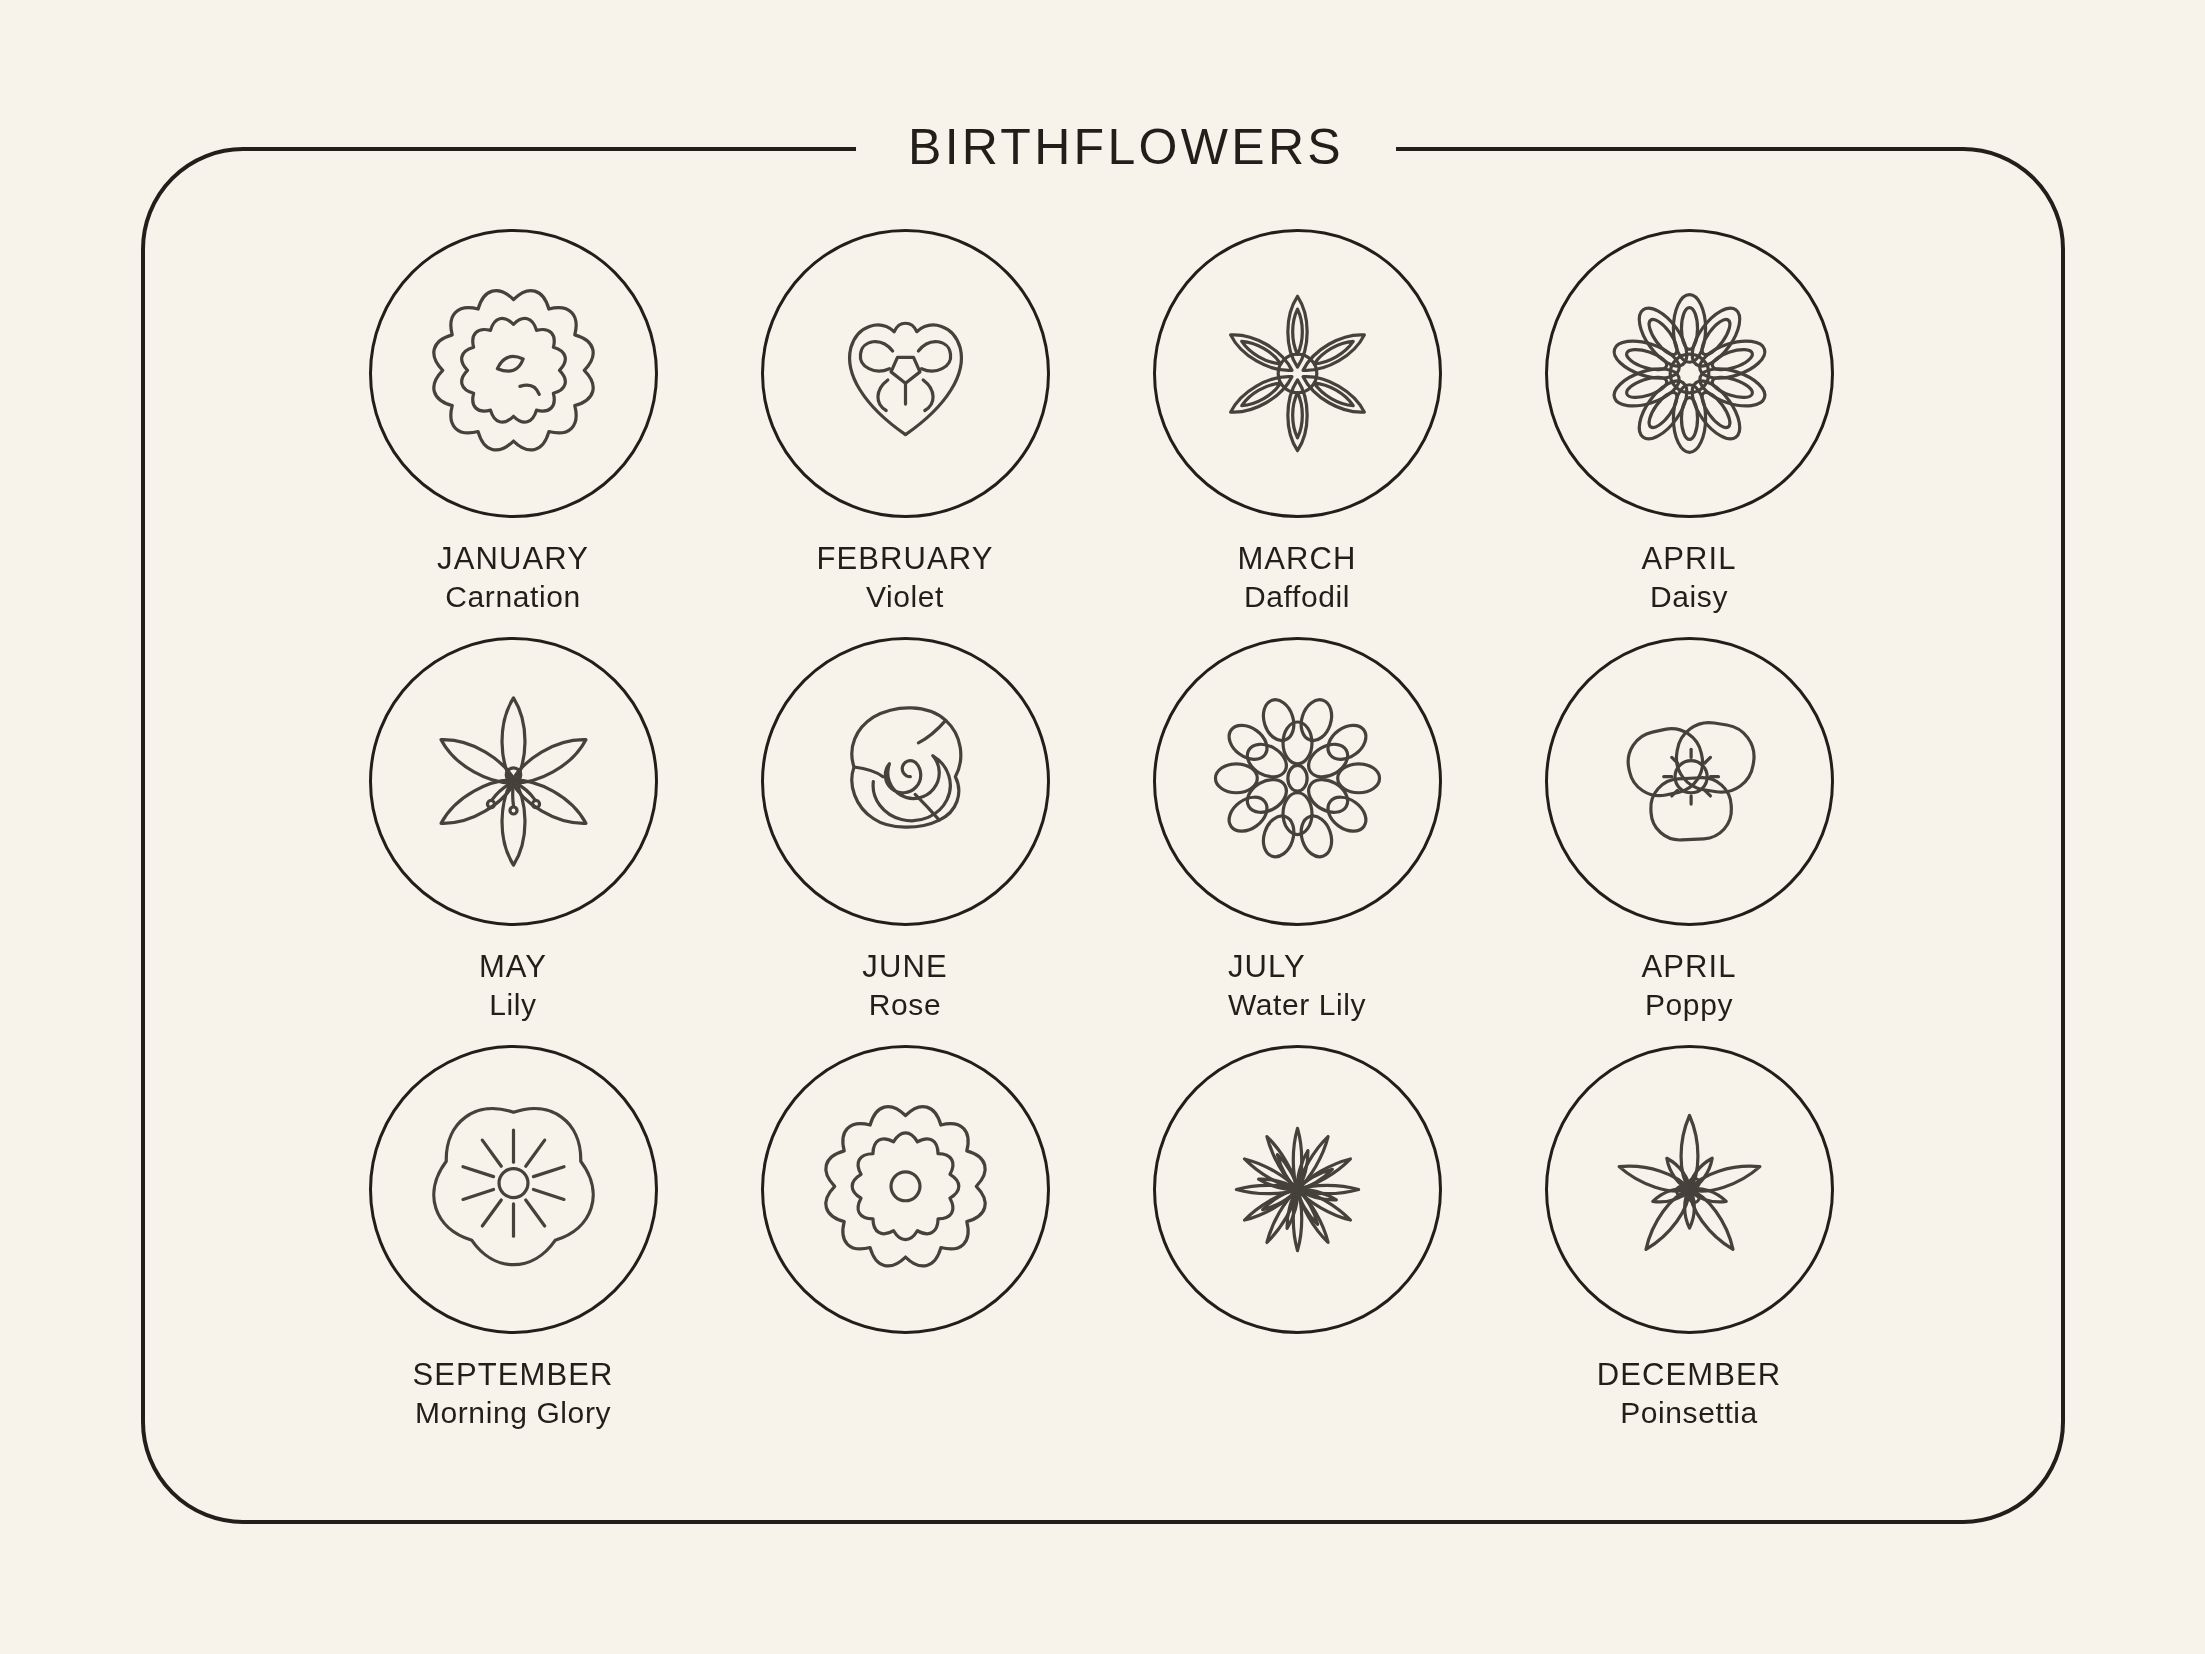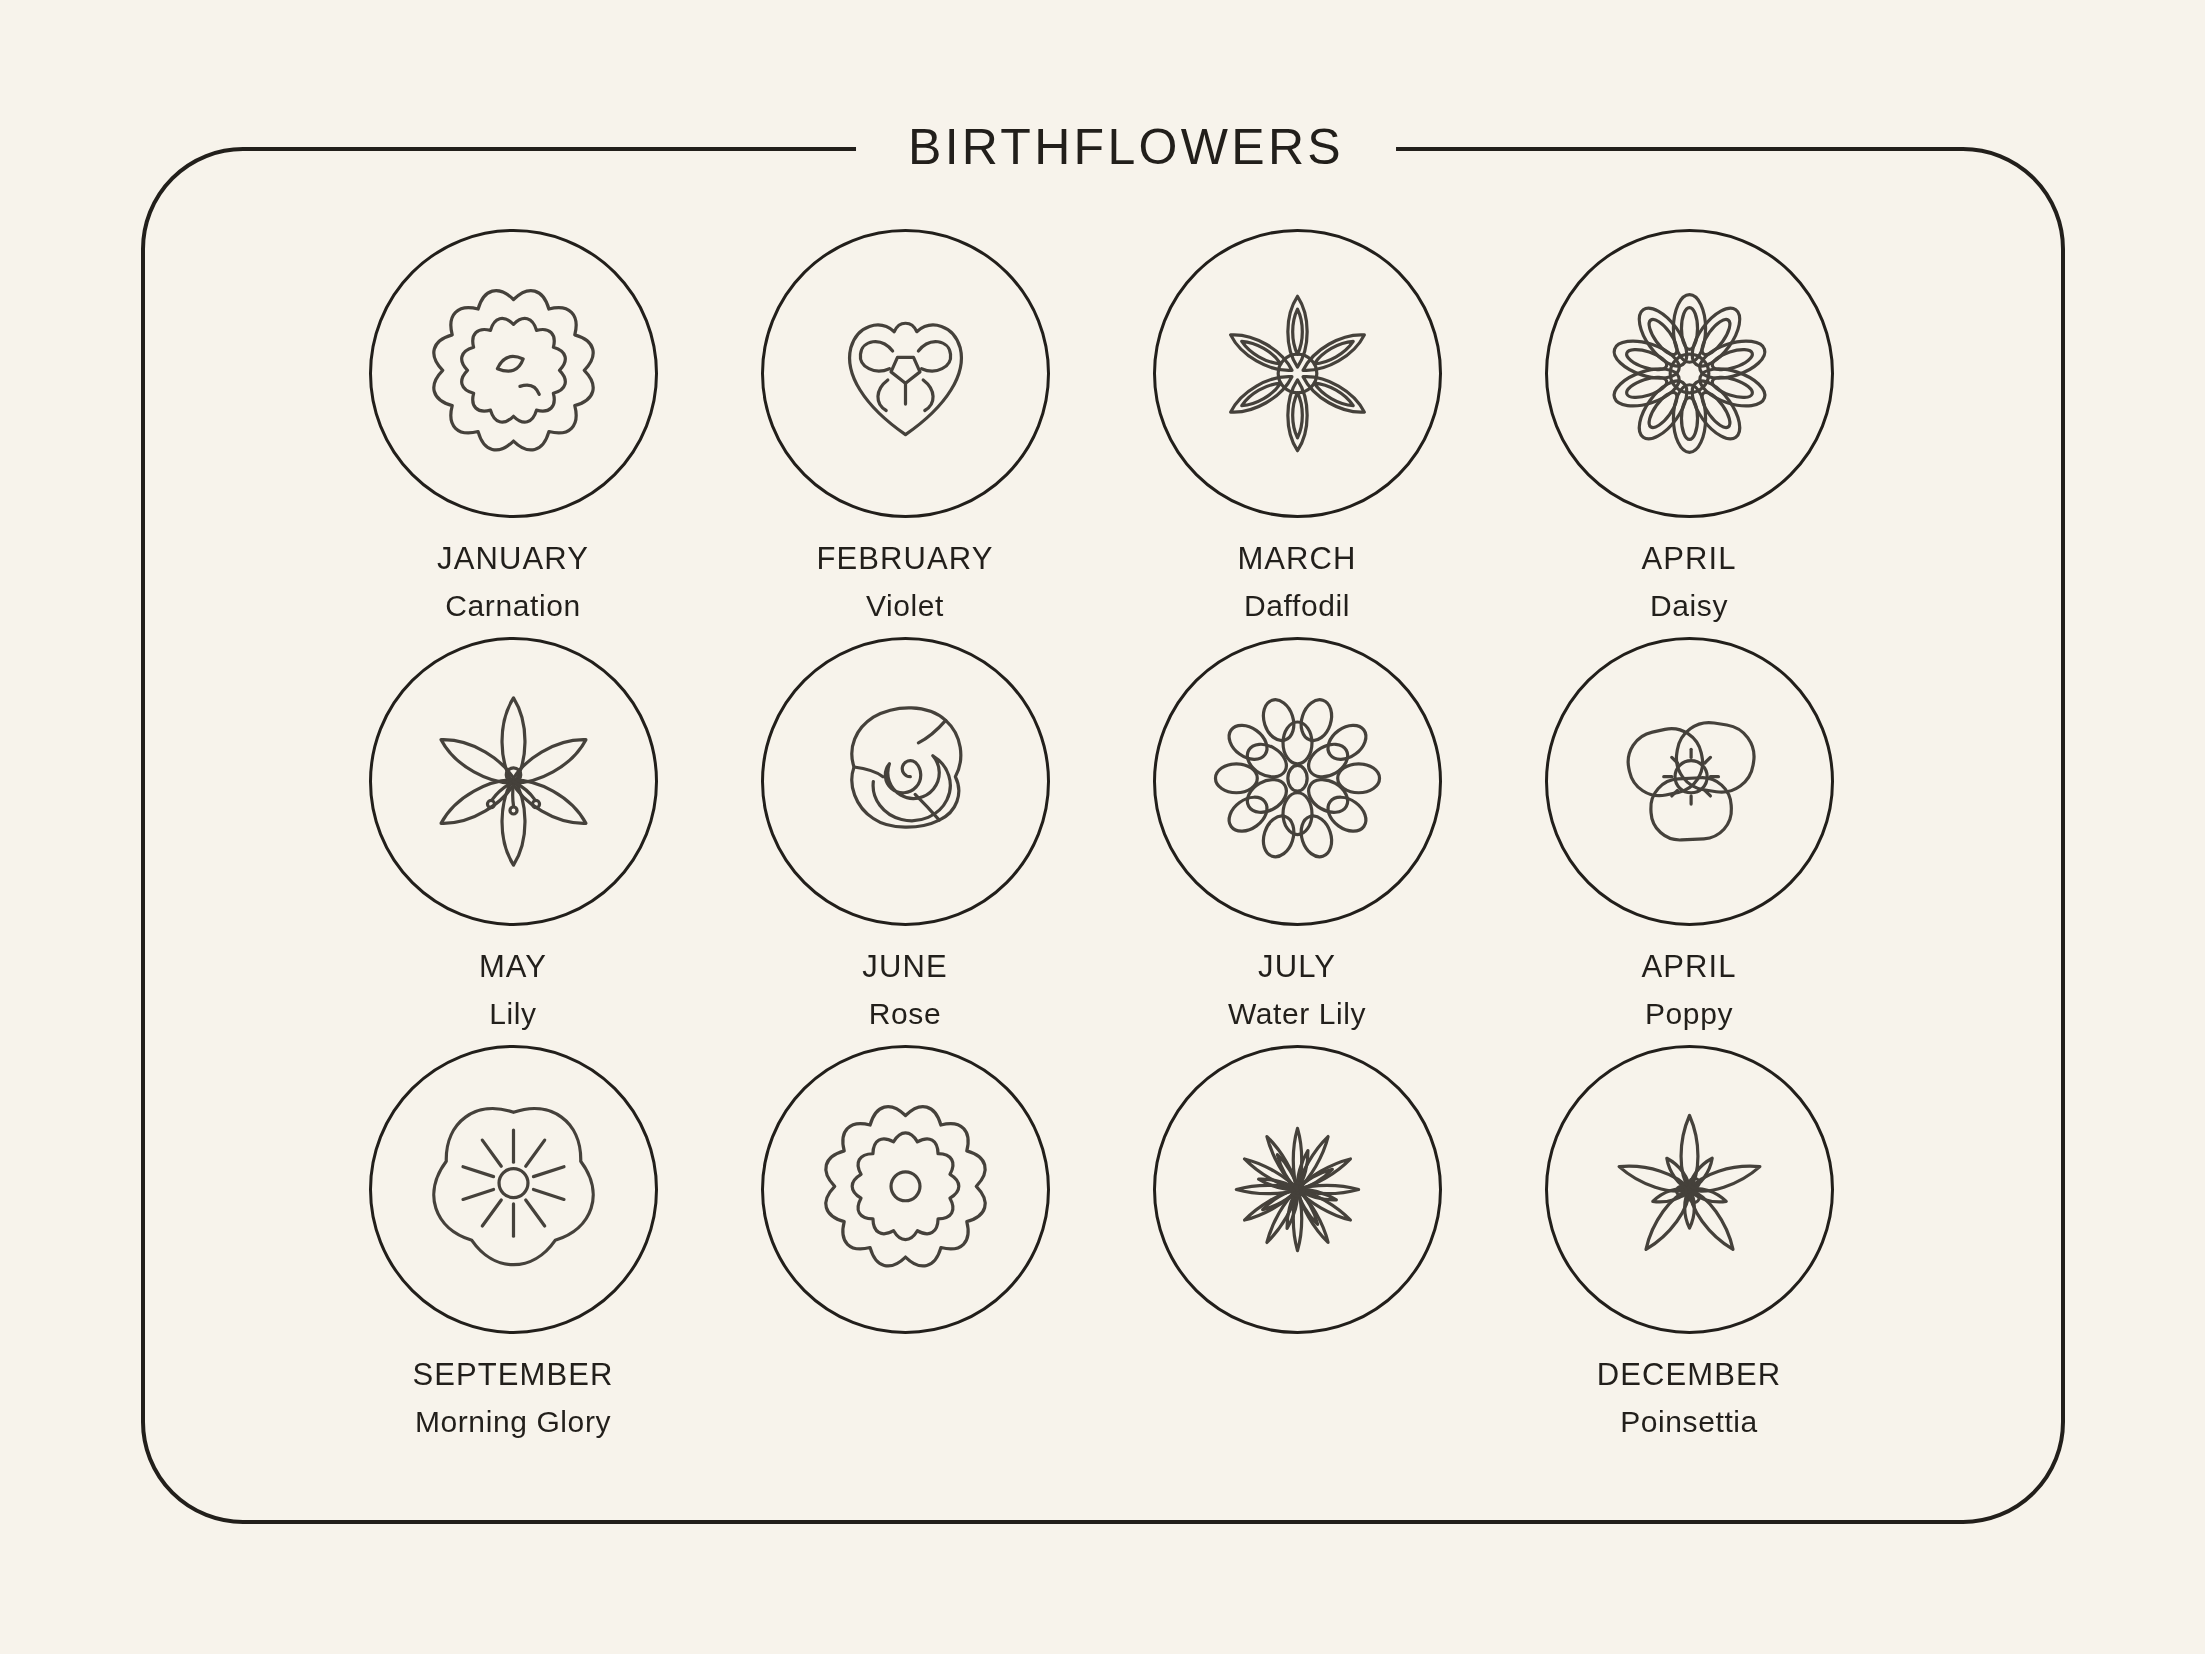--- a/index.html
+++ b/index.html
@@ -28,24 +28,24 @@
   }
   .cell{display:flex;flex-direction:column;align-items:center;padding-top:60px;}
   .circle{
     width:289px;height:289px;border:3.3px solid var(--ink);border-radius:50%;
     display:flex;align-items:center;justify-content:center;flex:none;
   }
   .fl{width:193px;height:193px;color:var(--art);}
   .fl *{fill:none;stroke:currentColor;stroke-width:2;stroke-linecap:round;stroke-linejoin:round;}
   .month{
     margin-top:22px;font-size:31px;letter-spacing:1.1px;line-height:37px;
-    font-weight:500;text-align:center;
+    font-weight:500;
   }
   .flower{
-    margin-top:11px;font-size:30px;line-height:35px;text-align:center;letter-spacing:0.6px;
+    margin-top:2px;font-size:30px;line-height:35px;text-align:center;letter-spacing:0.6px;
   }
 </style>
 </head>
 <body>
 
 <div>
   <div class="frame"></div>
   <div class="title">BIRTHFLOWERS</div>
 
   <div class="grid">

